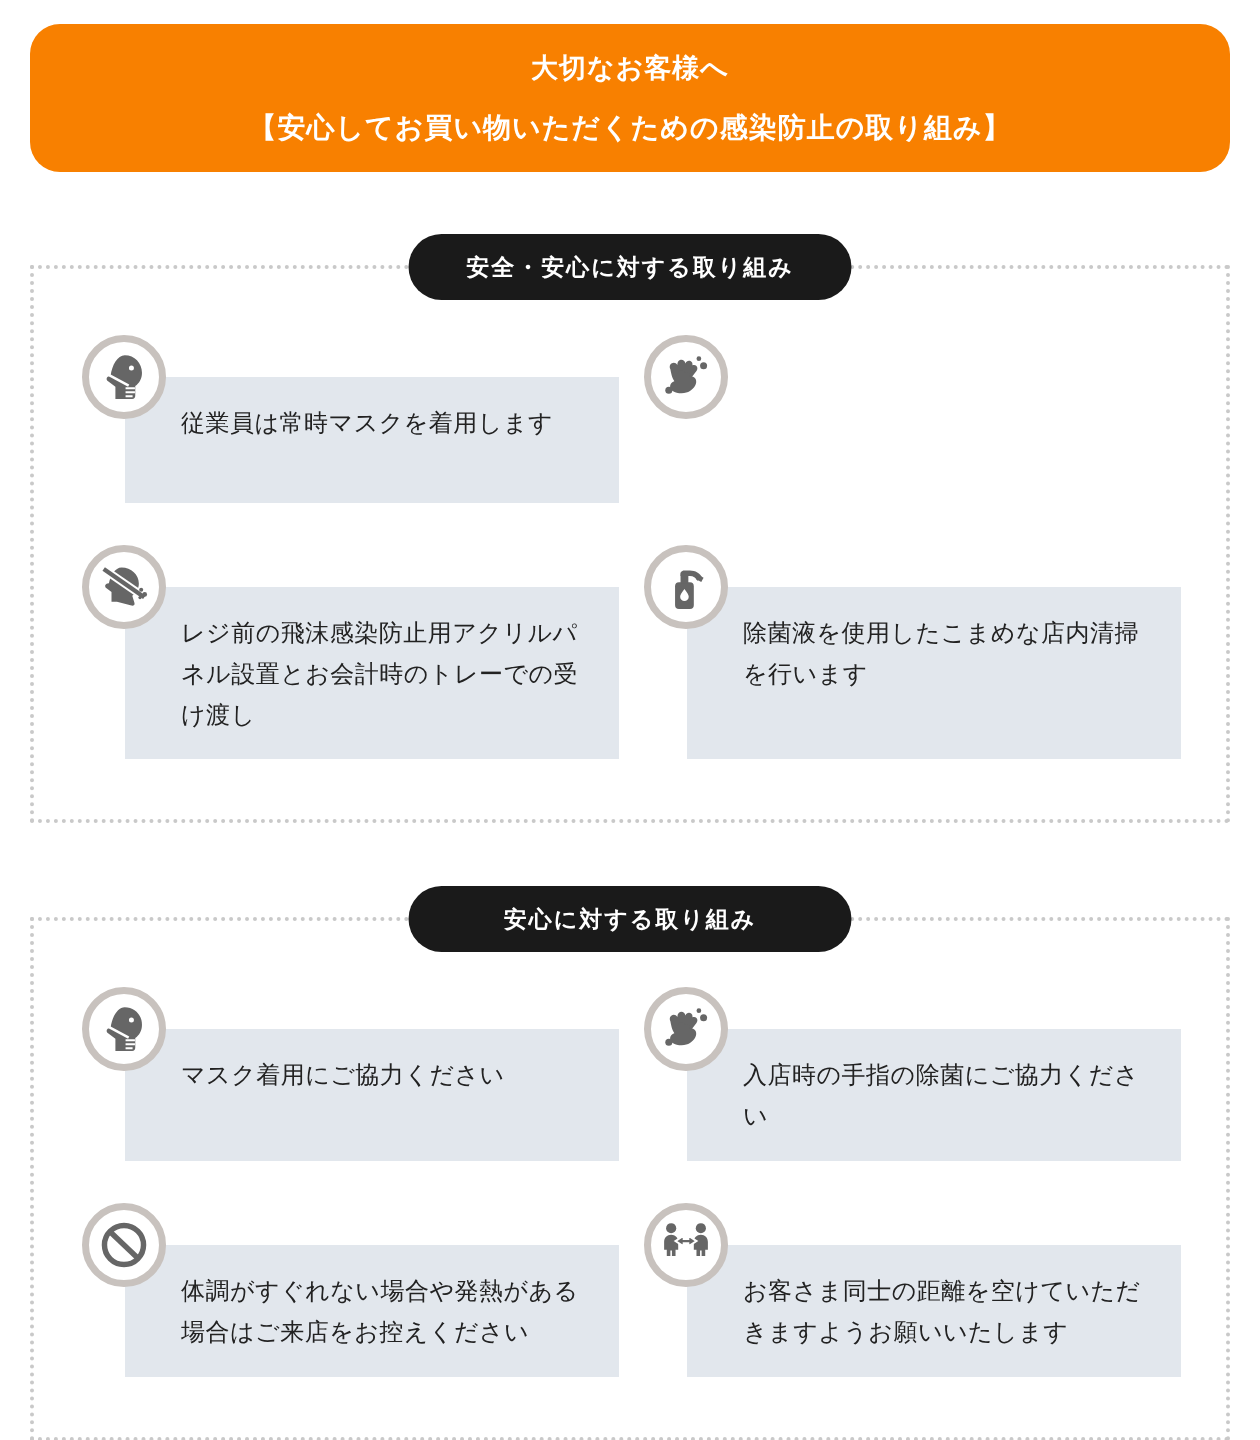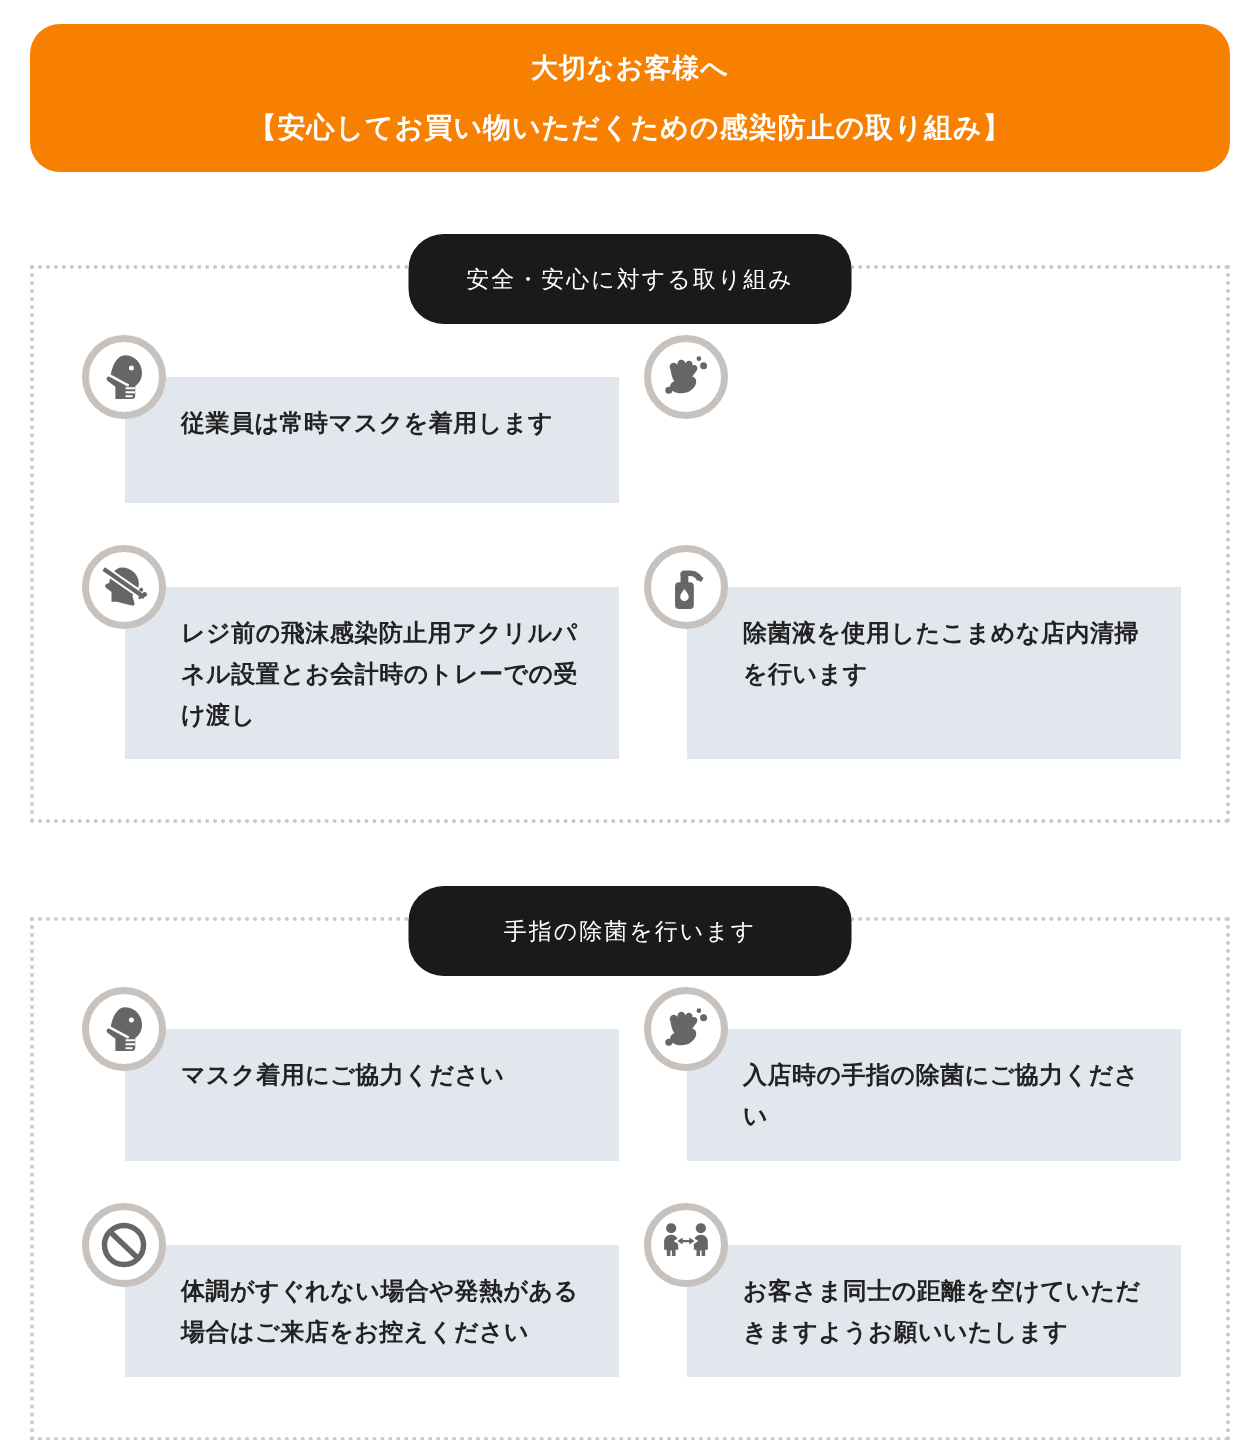--- a/index.html
+++ b/index.html
@@ -23,29 +23,29 @@
   }
   .header-line1{font-size:27px;font-weight:700;letter-spacing:1px;}
   .header-line2{font-size:28px;font-weight:700;letter-spacing:1px;}
   .notice-section{
     position:relative;margin:93px 30px 0;
     border:4px dotted var(--dot-border);
     padding:66px 45px 60px 48px;
   }
   .section-badge{
     position:absolute;top:-35px;left:50%;transform:translateX(-50%);
-    min-width:443px;height:90px;border-radius:35px;
+    min-width:443px;height:66px;border-radius:35px;
     background:var(--badge-bg);color:var(--badge-text);
     display:flex;align-items:center;justify-content:center;
     font-size:23px;letter-spacing:2px;white-space:nowrap;z-index:3;
-    font-weight:400;
+    font-weight:700;
   }
   .items-grid{
     display:grid;grid-template-columns:1fr 1fr;
-    column-gap:25px;row-gap:42px;font-weight:bold;
+    column-gap:25px;row-gap:42px;
   }
   .grid-item{position:relative;display:flex;flex-direction:column;}
   .icon-circle{
     position:absolute;top:0;left:0;width:84px;height:84px;
     background:#ffffff;border:7px solid var(--icon-ring);border-radius:50%;
     display:flex;align-items:center;justify-content:center;z-index:2;
   }
   .icon-circle svg{width:50px;height:50px;color:var(--icon);}
   .item-card{
     flex:1;margin:42px 0 0 43px;background:var(--card-bg);
@@ -152,21 +152,21 @@
       </div>
       <div class="item-card">
         <p>除菌液を使用したこまめな店内清掃を行います</p>
       </div>
     </div>
 
   </div>
 </section>
 
 <section class="notice-section" style="margin-top:94px;">
-  <div class="section-badge">手指の除菌を行います</div>
+  <div class="section-badge">安心に対する取り組み</div>
   <div class="items-grid">
 
     <div class="grid-item">
       <div class="icon-circle">
         <svg>
             <use href="#mask-icon"></use>
           </svg>
       </div>
       <div class="item-card">
         <p>マスク着用にご協力ください</p>

